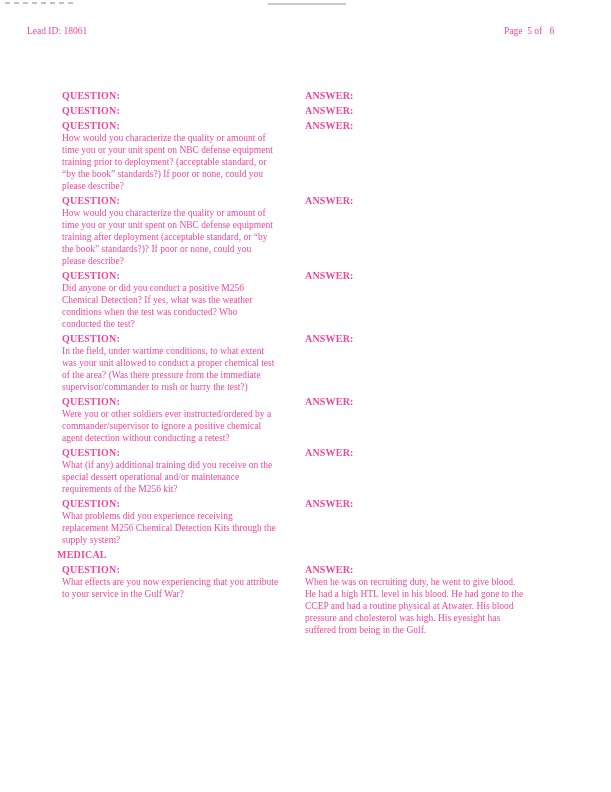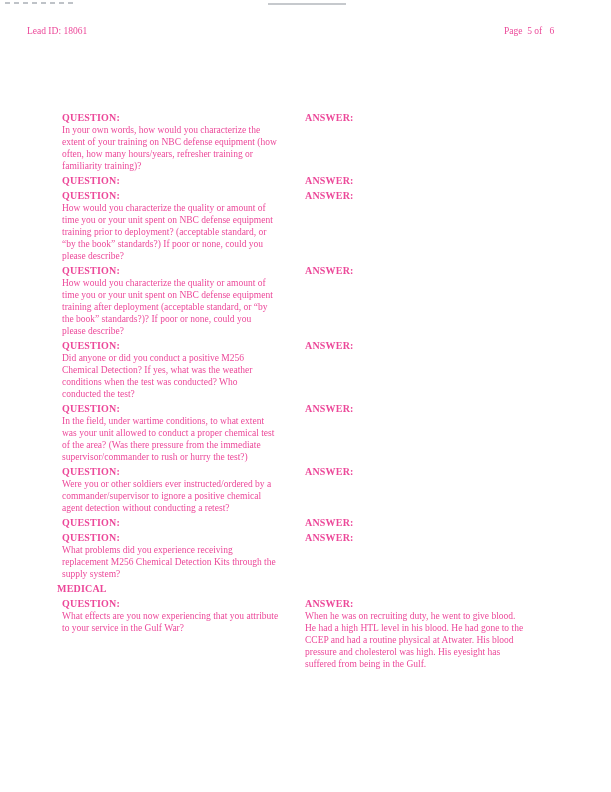--- a/index.html
+++ b/index.html
@@ -45,21 +45,20 @@
     left: 504px;
     font-size: 9.5px;
     line-height: 11px;
     white-space: pre;
   }
   .content {
     position: absolute;
     top: 89px;
     left: 62px;
     width: 525px;
-    margin-top: 22px;
   }
   .qa-row {
     position: relative;
     margin-bottom: 2px;
   }
   .q-col {
     width: 245px;
   }
   .a-col {
     position: absolute;
@@ -92,24 +91,20 @@
 
 <div class="page">
   <div class="artifact artifact-left"></div>
   <div class="artifact artifact-center"></div>
   <div class="header-left">Lead ID: 18061</div>
   <div class="header-right">Page  5 of   6</div>
   <div class="content">
       <div class="qa-row">
     <div class="q-col">
       <div class="qa-label">QUESTION:</div>
-      <div class="qa-text">In your own words, how would you characterize the
-extent of your training on NBC defense equipment (how
-often, how many hours/years, refresher training or
-familiarity training)?</div>
     </div>
     <div class="a-col">
       <div class="qa-label">ANSWER:</div>
 
     </div>
   </div>
       <div class="qa-row">
     <div class="q-col">
       <div class="qa-label">QUESTION:</div>
     </div>
@@ -180,20 +175,23 @@
 agent detection without conducting a retest?</div>
     </div>
     <div class="a-col">
       <div class="qa-label">ANSWER:</div>
 
     </div>
   </div>
       <div class="qa-row">
     <div class="q-col">
       <div class="qa-label">QUESTION:</div>
+      <div class="qa-text">What (if any) additional training did you receive on the
+special dessert operational and/or maintenance
+requirements of the M256 kit?</div>
     </div>
     <div class="a-col">
       <div class="qa-label">ANSWER:</div>
 
     </div>
   </div>
       <div class="qa-row">
     <div class="q-col">
       <div class="qa-label">QUESTION:</div>
       <div class="qa-text">What problems did you experience receiving

